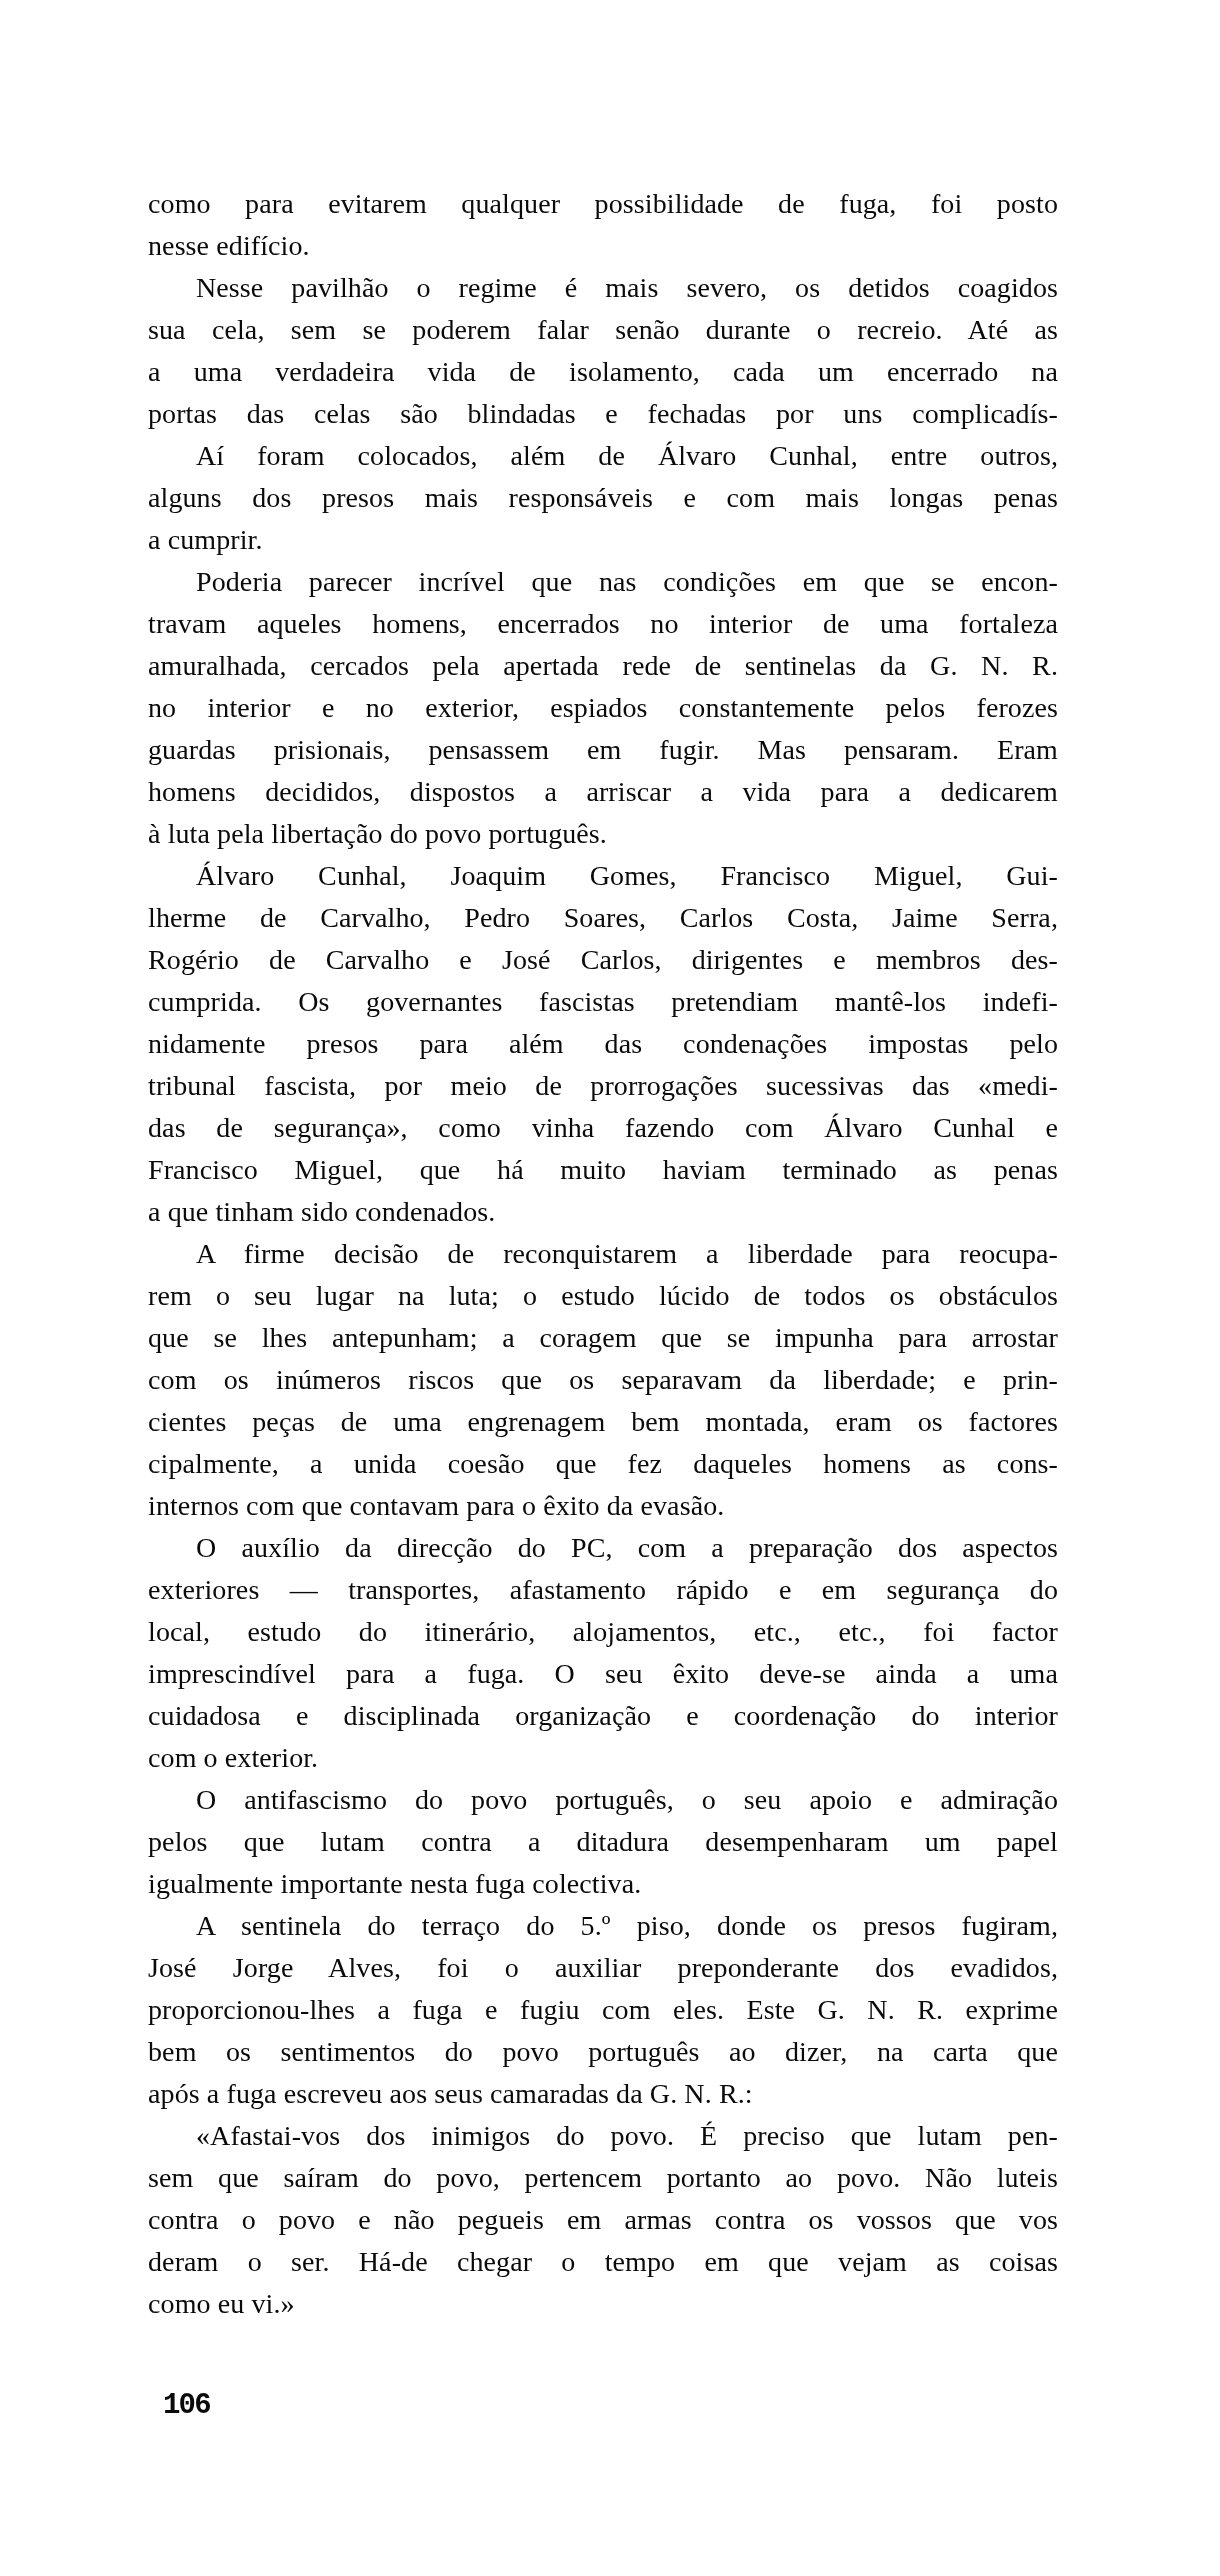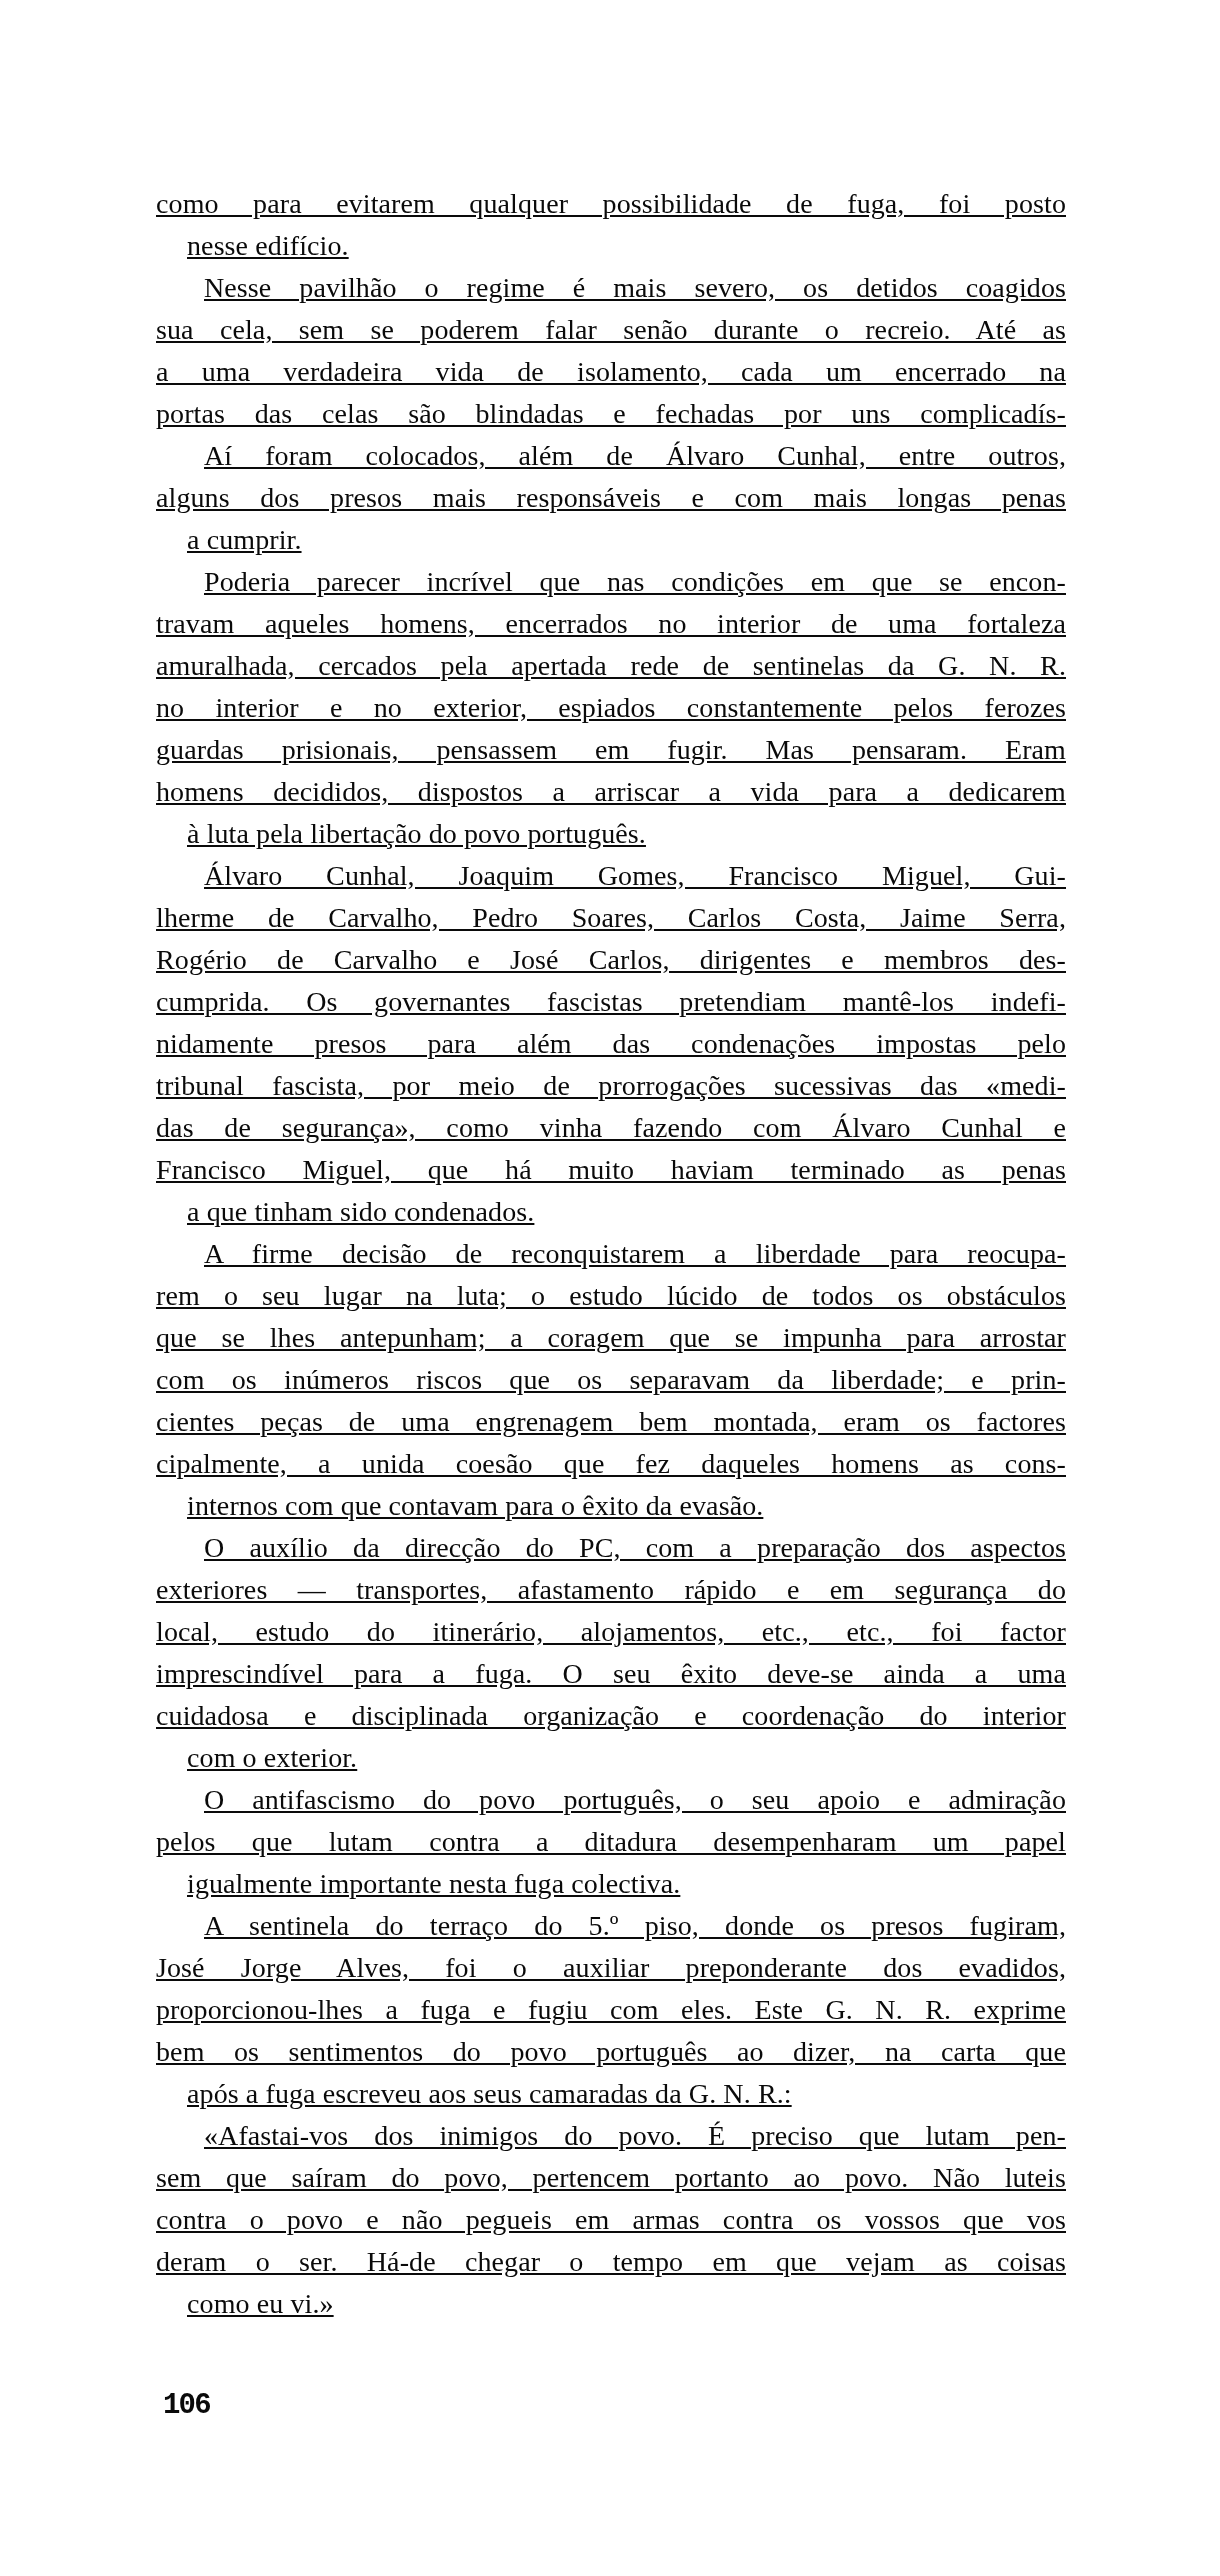--- a/index.html
+++ b/index.html
@@ -10,38 +10,36 @@
     body {
       width: 1221px;
       height: 2576px;
       position: relative;
       overflow: hidden;
       font-family: "Liberation Serif", "DejaVu Serif", serif;
       color: #0a0a0a;
     }
     .page {
       position: absolute;
-      left: 156px;
+      left: 148px;
       top: 183px;
       width: 910px;
-      text-decoration: underline;
     }
     .line {
       display: block;
       height: 42px;
       line-height: 42px;
       font-size: 28px;
       white-space: nowrap;
       text-align: justify;
       text-align-last: justify;
       letter-spacing: 0.1px;
     }
     .line.last {
       text-align-last: left;
-      margin-left: 31px;
     }
     .line.indent {
       padding-left: 48px;
     }
     .page-number {
       position: absolute;
       left: 163px;
       top: 2389px;
       font-family: Liberation Mono, monospace;
       font-size: 29px;

